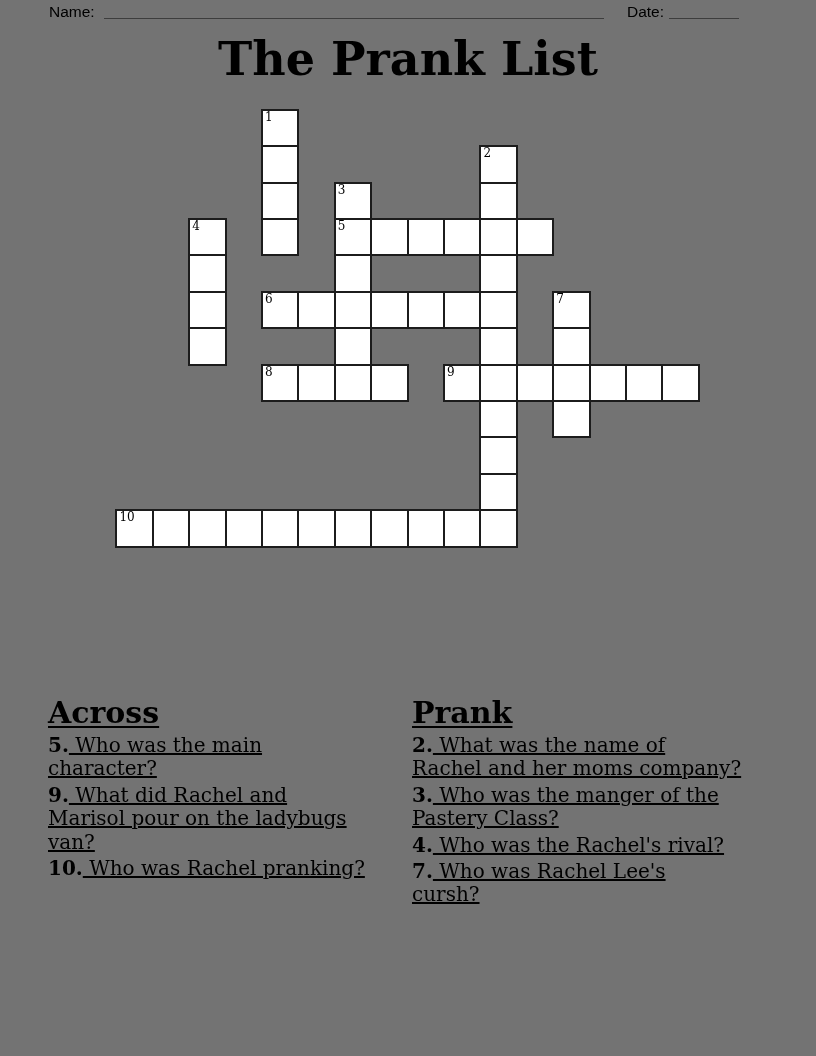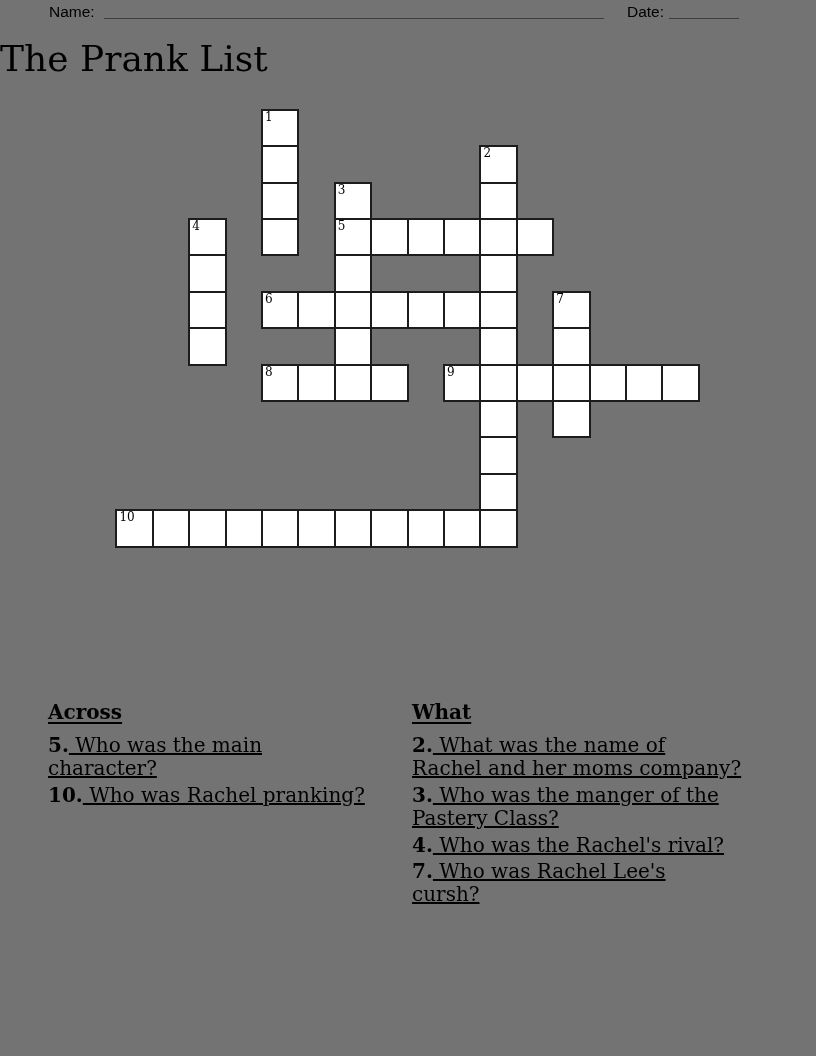--- a/index.html
+++ b/index.html
@@ -32,25 +32,25 @@
   }
   .name-line { left: 104px; width: 500px; }
   .date-line { left: 669px; width: 70px; }
 
   
   .title {
     position: absolute;
     left: 0;
     top: 33px;
     width: 816px;
-    text-align: left;
-    font-family: "DejaVu Serif", serif;
-    font-size: 36px;
+    text-align: center;
+    font-family: "DejaVu Serif", serif;
+    font-size: 46px;
     line-height: 52px;
-    font-weight: 400;
+    font-weight: 700;
     color: #000;
   }
 
   
   .grid { position: absolute; left: 0; top: 0; width: 816px; height: 700px; }
   .cell {
     position: absolute;
     width: 38.4px;
     height: 38.4px;
     box-sizing: border-box;
@@ -66,21 +66,21 @@
     line-height: 13px;
     color: #000;
   }
 
   
   .clue-col { position: absolute; top: 699px; }
   .clues-across { left: 48px;  width: 345px; }
   .clues-down   { left: 412px; width: 372px; }
   .clue-heading {
     font-family: "DejaVu Serif", serif;
-    font-size: 20px;
+    font-size: 30px;
     font-weight: 700;
     line-height: 27px;
     margin-bottom: 8px;
     text-decoration: underline;
     text-decoration-thickness: 2px;
     text-underline-offset: 3px;
   }
   .clue {
     font-family: "DejaVu Serif", serif;
     font-size: 20px;
@@ -179,26 +179,27 @@
       <div class="cell" style="left: 333.8px; top: 509.2px;"></div>
       <div class="cell" style="left: 370.2px; top: 509.2px;"></div>
       <div class="cell" style="left: 406.6px; top: 509.2px;"></div>
       <div class="cell" style="left: 443px; top: 509.2px;"></div>
     </div>
 
   <div class="clue-col clues-across">
     <div class="clue-heading">Across</div>
     <div>
         <div class="clue"><b>5.</b><span class="line"> Who was the main</span><div class="line">character?</div></div>
+        <div class="clue"><b>9.</b><span class="line"> What did Rachel and</span><div class="line">Marisol pour on the ladybugs</div><div class="line">van?</div></div>
         <div class="clue"><b>10.</b><span class="line"> Who was Rachel pranking?</span></div>
       </div>
   </div>
 
   <div class="clue-col clues-down">
-    <div class="clue-heading">What</div>
+    <div class="clue-heading">Prank</div>
     <div>
         <div class="clue"><b>2.</b><span class="line"> What was the name of</span><div class="line">Rachel and her moms company?</div></div>
         <div class="clue"><b>3.</b><span class="line"> Who was the manger of the</span><div class="line">Pastery Class?</div></div>
         <div class="clue"><b>4.</b><span class="line"> Who was the Rachel's rival?</span></div>
         <div class="clue"><b>7.</b><span class="line"> Who was Rachel Lee's</span><div class="line">cursh?</div></div>
       </div>
   </div>
 
 </div>
 

